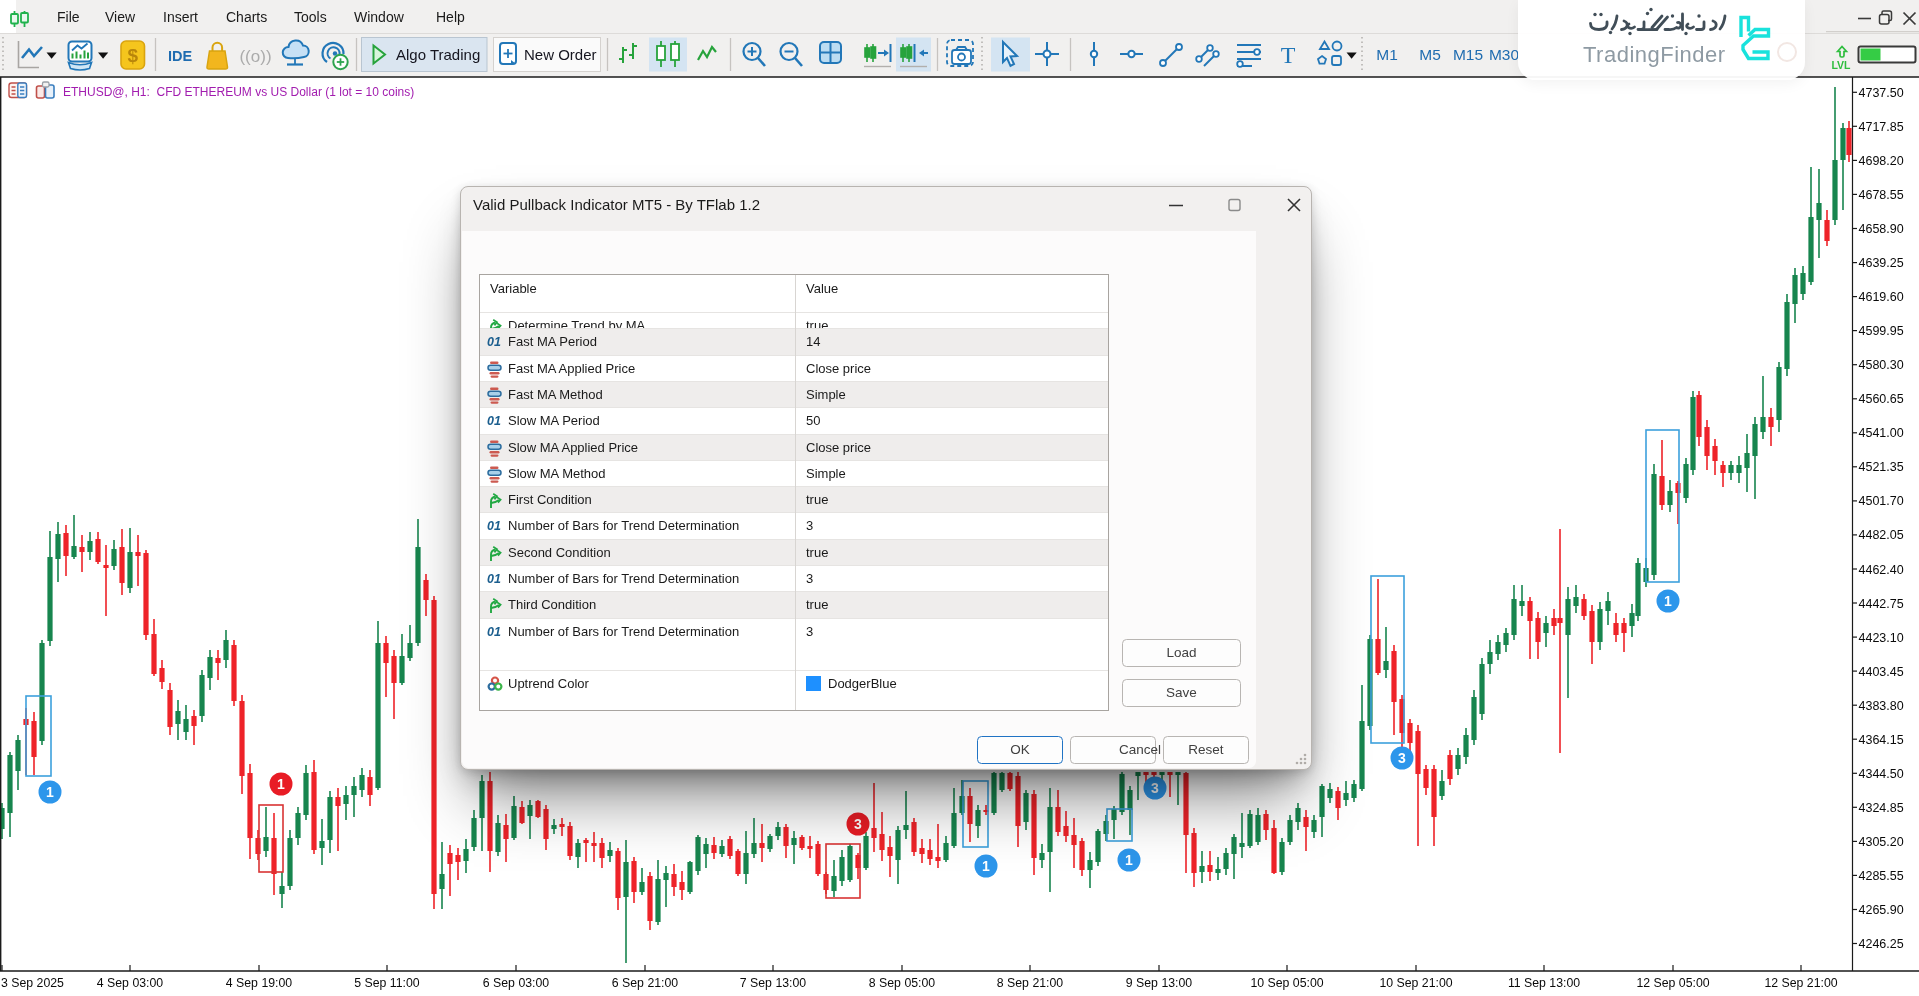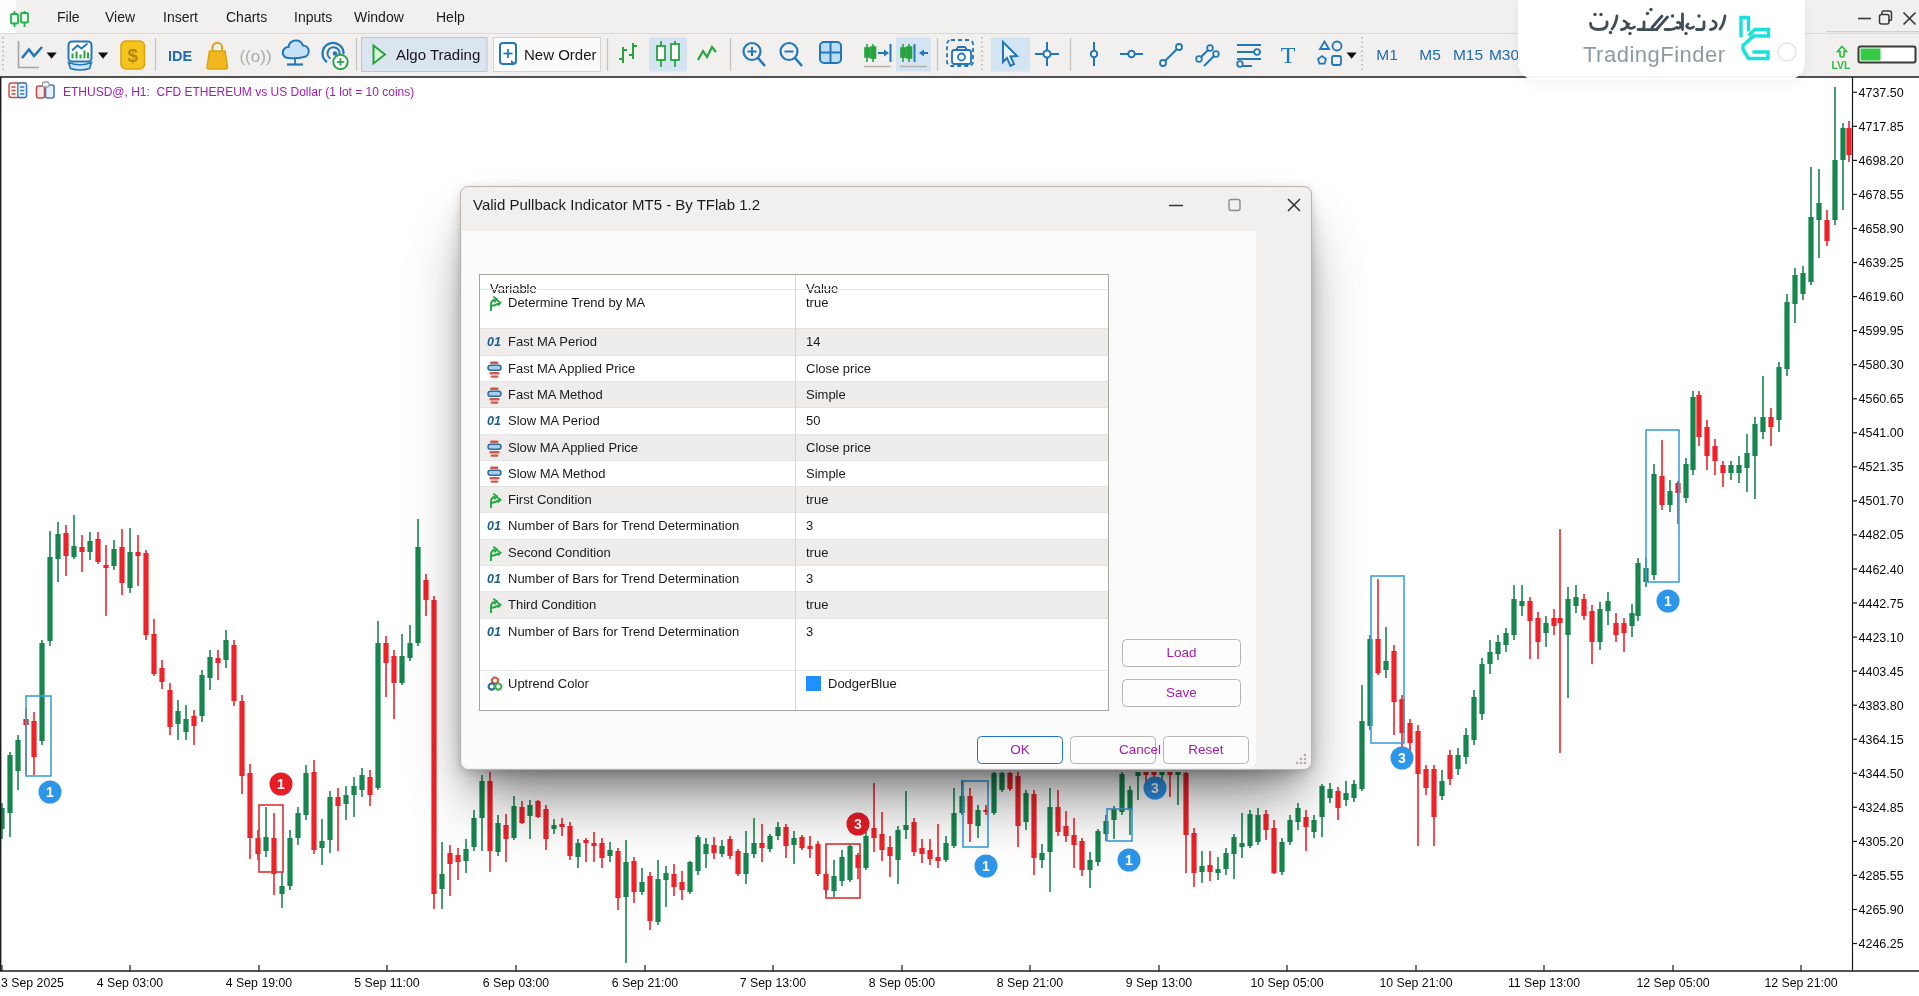--- a/index.html
+++ b/index.html
@@ -21,31 +21,31 @@
 .tabs i { position:absolute; left:80px; top:23px; width:40px; height:3.5px; background:#1677C8; border-radius:2px; }
 .tbl { position:absolute; left:18px; top:87px; width:630px; height:437px; background:#fff; border:1px solid #a8a4a0; }
 .thead span { position:absolute; top:6px; font-size:13px; color:#1a1a1a; }
 .vsep { position:absolute; left:315px; top:0; width:1px; height:435px; background:#d8d5d2; }
 .trow { position:absolute; left:0; width:628px; height:26.3px; border-top:1px solid #E6E4E2; }
 .trow.gray { background:#EFEDEC; }
 .trow em { position:absolute; left:7px; top:5px; }
 .trow .nm { position:absolute; left:28px; top:5px; font-size:13px; color:#1a1a1a; }
 .trow .vl { position:absolute; left:326px; top:5px; font-size:13px; color:#1a1a1a; }
 .sw { display:inline-block; width:15px; height:15px; margin-right:7px; vertical-align:-3px; }
-.btn { position:absolute; width:86px; height:28px; background:#FDFDFD; border:1px solid #b8b5b2; border-radius:4.5px; font-size:13.5px; color:#a21caf; text-align:center; line-height:26px; }
+.btn { position:absolute; width:86px; height:28px; background:#FDFDFD; border:1px solid #b8b5b2; border-radius:4.5px; font-size:13.5px; color:#404040; text-align:center; line-height:26px; }
 .btn.side { width:119px; }
 .btn.ok { border:1.5px solid #2073C4; }
 </style></head>
 <body>
 <div id="menubar">
  <span style="left:41px">File</span>
     <span style="left:89px">View</span>
     <span style="left:147px">Insert</span>
  <span style="left:210px">Charts</span>
-    <span style="left:278px">Inputs</span>
+    <span style="left:278px">Tools</span>
     <span style="left:338px">Window</span>
  <span style="left:420px">Help</span>
 </div>
 <div id="toolbar"></div>
 <div id="chartbg"></div>
 <div id="hdr">ETHUSD@, H1:&nbsp; CFD ETHEREUM vs US Dollar (1 lot = 10 coins)</div>
 <svg id="gsvg" width="1919" height="996" viewBox="0 0 1919 996">
 <g font-family="Liberation Sans, sans-serif">
 <g stroke="#20B24C" stroke-width="1.8" fill="#E9F9EE">
 <line x1="14.5" y1="11" x2="14.5" y2="27"></line>
@@ -833,21 +833,21 @@
 <g stroke="#333" stroke-width="1.6">
         <line x1="317" y1="12" x2="329" y2="24"></line>
         <line x1="329" y1="12" x2="317" y2="24"></line>
       </g>
 </svg>
 <div class="tbl">
 <div class="thead">
         <span style="left:10px">Variable</span>
         <span style="left:326px">Value</span>
       </div>
-<div class="trow" style="top:14px">
+<div class="trow" style="top:37px">
         <em><svg width="17" height="17" viewBox="0 0 17 17">
             <g stroke="#22A843" stroke-width="1.9" fill="none">
               <path d="M4 16 V9.5 Q4 5.5 8.5 4.5"></path>
               <path d="M4 11 Q9 10.5 12 8"></path>
               <path d="M6.2 1.8 L10 4.2 L7.4 7.4" stroke-width="1.7"></path>
               <path d="M10 5.2 L13.6 7.6 L11 10.6" stroke-width="1.7"></path>
             </g>
           </svg></em>
         <span class="nm">Determine Trend by MA</span>
         <span class="vl">true</span>

